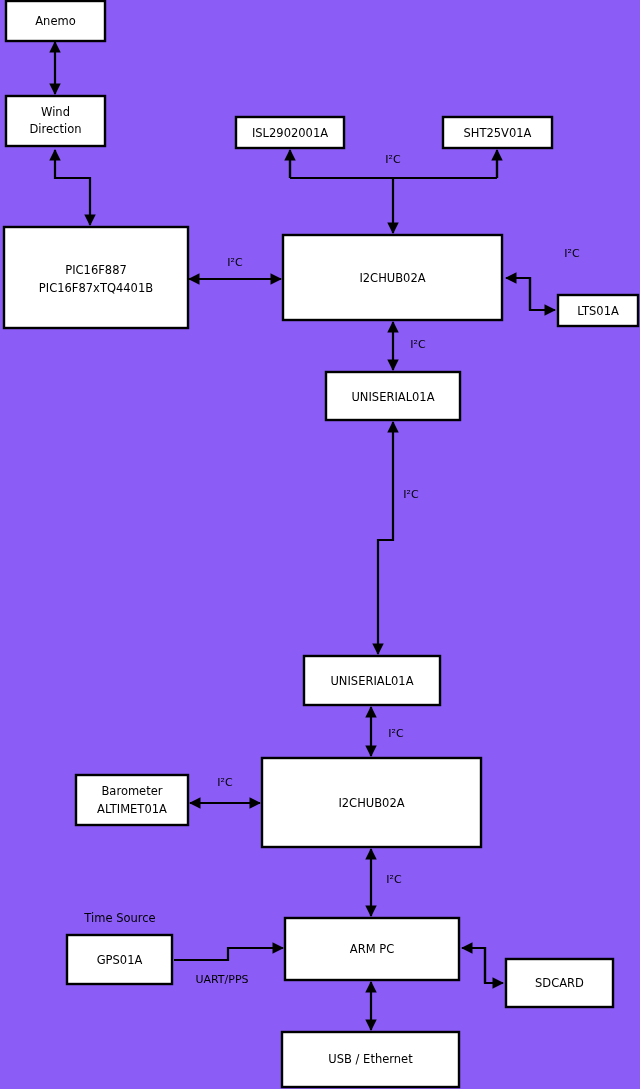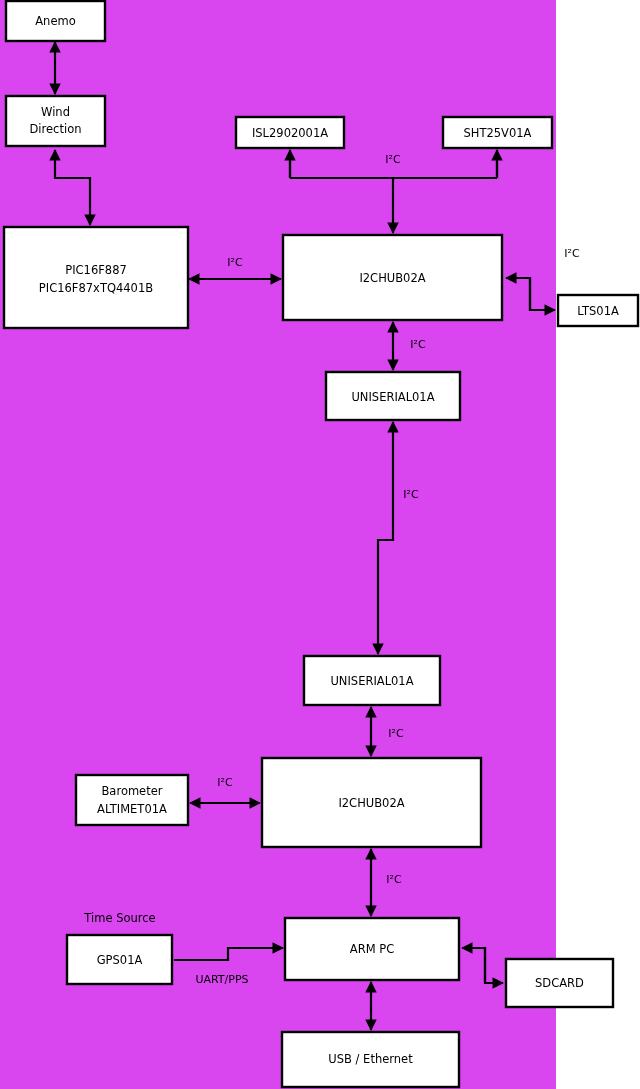--- a/index.html
+++ b/index.html
@@ -9,23 +9,23 @@
     background: #ffffff;
   }
   body {
     width: 640px;
     height: 1089px;
     font-family: "DejaVu Sans", "Liberation Sans", sans-serif;
     overflow: hidden;
   }
   #diagram-root {
     position: relative;
-    width: 556px;
+    width: 640px;
     height: 1089px;
-    background: #d946ef;
+    background: #8b5cf6;
   }
   svg#diagram {
     display: block;
     width: 640px;
     height: 1089px;
   }
   .node-box {
     fill: #ffffff;
     stroke: #000000;
     stroke-width: 2.4;

